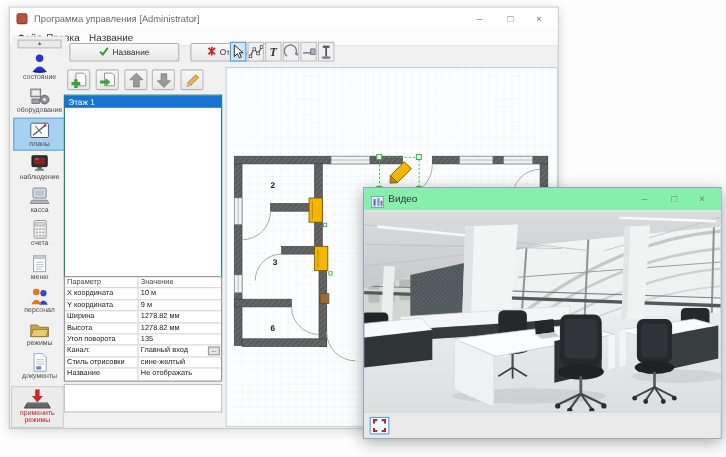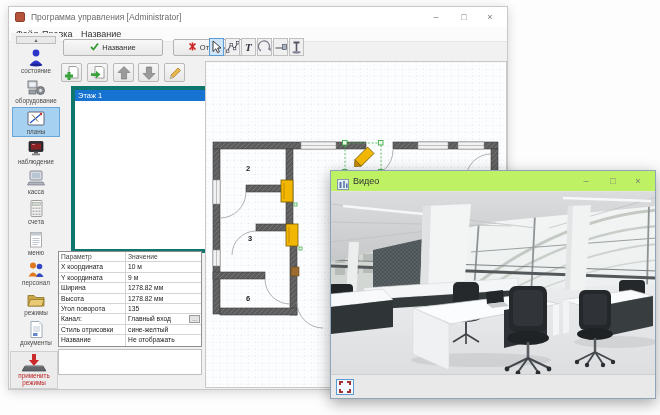--- a/index.html
+++ b/index.html
@@ -48,21 +48,21 @@
   .tool-btn.sel { background:#cfe4f7; border:1px solid #5b9bd5; }
   .tool-btn svg { display:block; margin:1px auto 0; }
 
   
   .flt-btn { position:absolute; top:56px; width:21px; height:19px; background:linear-gradient(#f7f7f7,#e7e7e7);
     border:1px solid #b9b9b9; border-radius:2px; }
   .flt-btn svg { display:block; margin:1px auto 0; }
 
   
   .floors-list { position:absolute; left:49px; top:79px; width:144px; height:167px;
-    background:#ffffff; border:4px solid #0f766e;margin-left:13px; }
+    background:#ffffff; border:1px solid #0f766e; }
   .floor-row { position:absolute; left:0; top:0; width:100%; height:11px; background:#1673d2;
     color:#fff; font-size:7.5px; line-height:11px; padding-left:3px; }
 
   
   .prop-table { position:absolute; left:49px; top:244px; width:144px; background:#fff;
     border:1px solid #8f8f8f; }
   .prow { display:flex; height:10.4px; border-bottom:1px solid #d4d4d4; position:relative; }
   .prow:last-child { border-bottom:none; }
   .pcell { font-size:6.7px; line-height:10px; padding-left:2px; color:#222;
     overflow:hidden; white-space:nowrap; }
@@ -74,21 +74,21 @@
   .empty-box { position:absolute; left:49px; top:342px; width:144px; height:26px;
     background:#fff; border:1px solid #bfbfbf; }
 
   
   .plan { position:absolute; left:196px; top:54px; width:302px; height:327px;
     background:#fcfdfe; border:1px solid #c9c9c9; overflow:hidden; }
 
   
   .video-window { position:absolute; left:330px; top:170px; width:326px; height:229px;
     background:#f0f0f0; border:1px solid #8fa4b8; box-shadow:0 4px 14px rgba(0,0,0,.35); }
-  .vw-titlebar { position:absolute; left:0; top:0; width:100%; height:21px; background:#bef264;
+  .vw-titlebar { position:absolute; left:0; top:0; width:100%; height:21px; background:#86efac;
     border-bottom:1px solid #e2e2e2; }
   .vw-icon { position:absolute; left:6px; top:5px; }
   .vw-title { position:absolute; left:22px; top:5px; font-size:9px; color:#333; }
   .vw-min { right:56px; } .vw-max { right:29px; } .vw-close { right:4px; }
   .vw-frame { position:absolute; left:0; top:21px; width:324px; height:183px; background:#dfe2e3; }
   .vw-status { position:absolute; left:0; bottom:0; width:100%; height:24px; background:#e9e9e9;
     border-top:1px solid #cfcfcf; }
   .fs-btn { position:absolute; left:5px; top:4px; width:18px; height:16px; background:#f4faff;
     border:1px solid #5b9bd5; }
   .fs-btn svg { display:block; margin:1px auto 0; }

